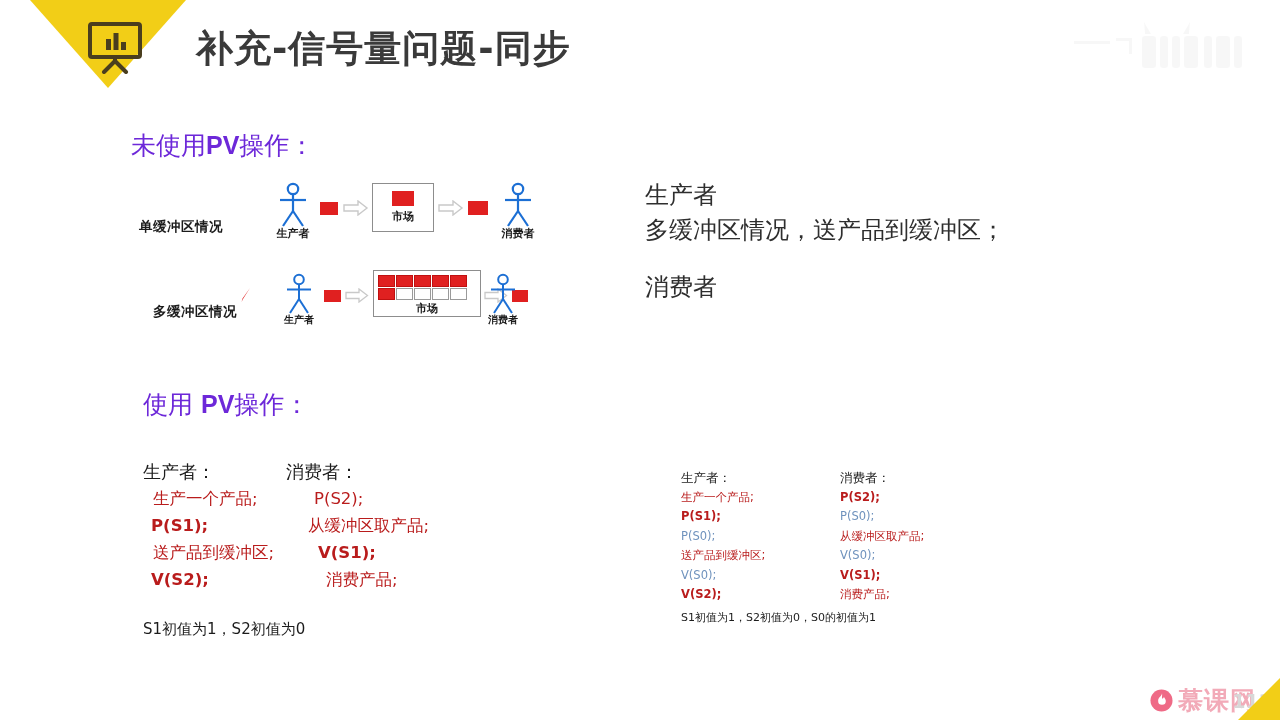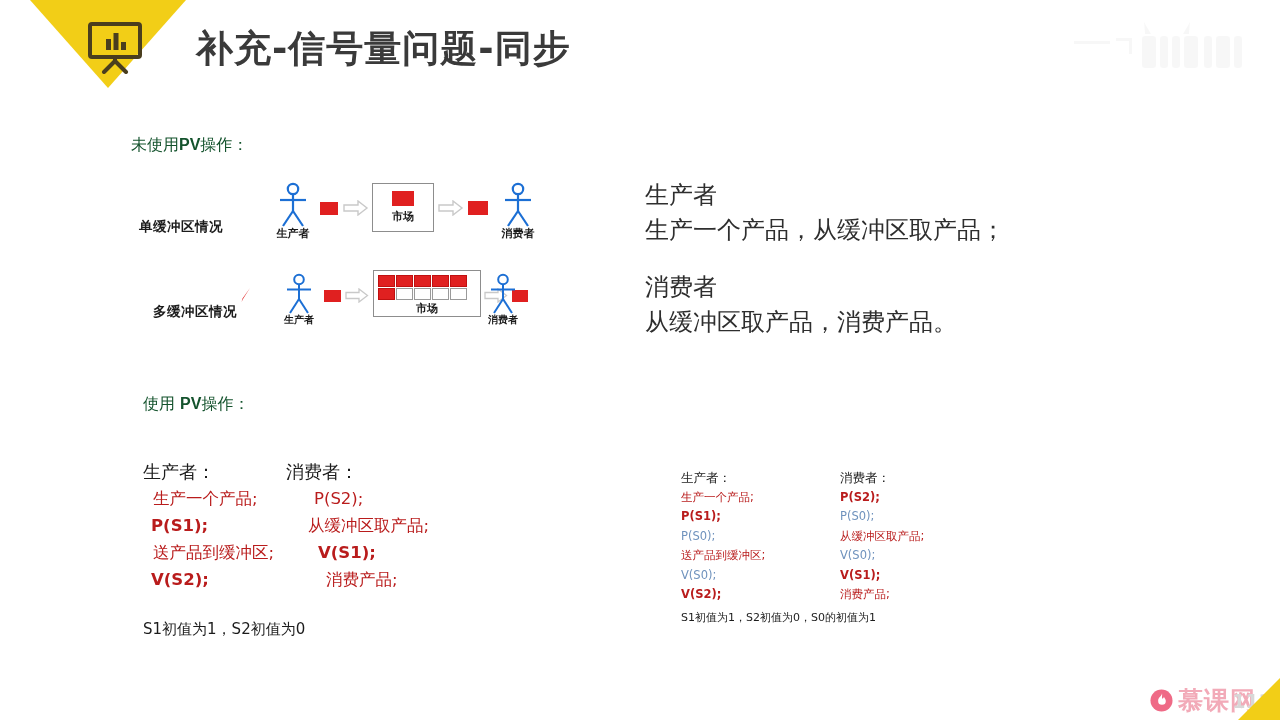--- a/index.html
+++ b/index.html
@@ -36,22 +36,22 @@
   }
   .bili-watermark{
     position:absolute;right:18px;top:14px;
     width:190px;height:62px;
     opacity:.55;
   }
 
   
   .sec-head{
     position:absolute;
-    font-size:16px;line-height:30px;
-    color:#14532d;
+    font-size:25px;line-height:30px;
+    color:#6d28d9;
     white-space:nowrap;
     font-family:"DejaVu Serif","Liberation Serif",serif;
   }
   .sec-head .b{font-weight:700;font-family:"Liberation Sans",sans-serif;}
   #sec-nopv{left:131px;top:130px;}
   #sec-pv{left:143px;top:389px;}
 
   
   .diagram{position:absolute;left:130px;top:170px;width:430px;height:180px;}
   .row-label{
@@ -296,24 +296,23 @@
         <line x1="9" y1="16.5" x2="33" y2="16.5" stroke="#1c6fd4" stroke-width="2"></line>
         <line x1="21" y1="26" x2="12" y2="40" stroke="#1c6fd4" stroke-width="2"></line>
         <line x1="21" y1="26" x2="30" y2="40" stroke="#1c6fd4" stroke-width="2"></line>
       </svg>
       <div class="fig-cap small">消费者</div>
     </div>
   </div>
 
   <div class="desc">
     <div>生产者</div>
-    <div>生产一个产品，从缓冲区取产品；</div>
+    <div>多缓冲区情况，送产品到缓冲区；</div>
     <div class="gap"></div>
     <div>消费者</div>
-    <div>从缓冲区取产品，消费产品。</div>
   </div>
 
   <div class="sec-head" id="sec-pv"><span>使用 </span><span class="b">PV</span><span>操作：</span></div>
 
   <div class="codeblock" id="code-left">
     <div class="ccol l1">
       <div class="chead">生产者：</div>
       <div>
           <div class="cline" style="padding-left: 10px;">生产一个产品;</div>
           <div class="cline bold" style="padding-left: 8px;">P(S1);</div>

